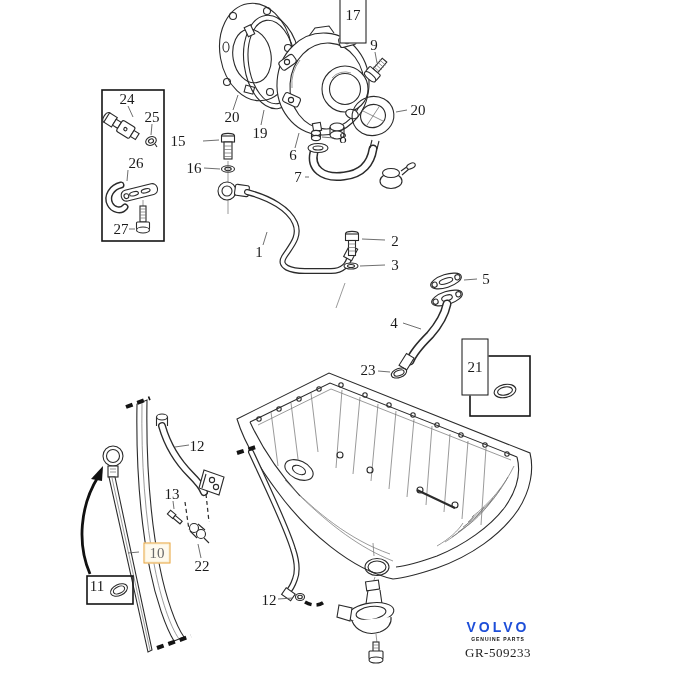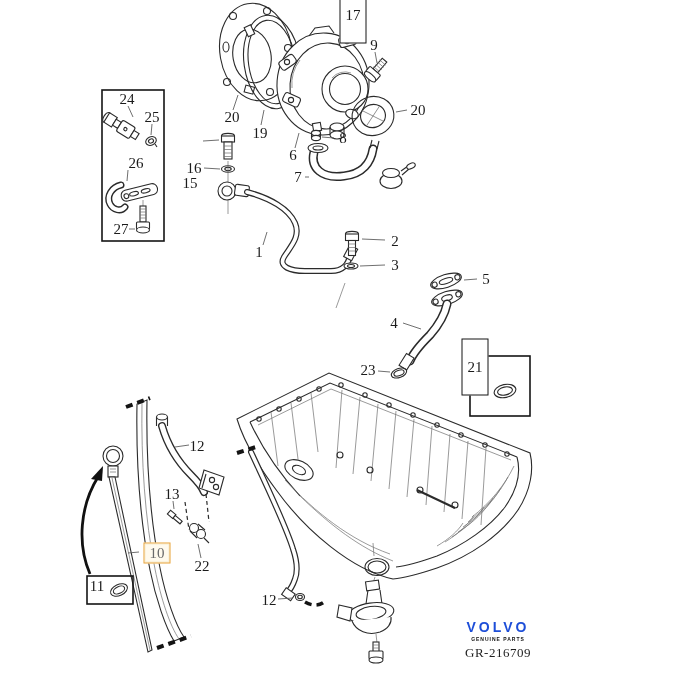--- a/index.html
+++ b/index.html
@@ -386,35 +386,35 @@
       <div class="callout" style="left: 486px; top: 279px;">5</div>
       <div class="callout" style="left: 293px; top: 155px;">6</div>
       <div class="callout" style="left: 298px; top: 177px;">7</div>
       <div class="callout" style="left: 343px; top: 138px;">8</div>
       <div class="callout" style="left: 374px; top: 45px;">9</div>
       <div class="callout highlighted" style="left: 113px; top: 553px;">10</div>
       <div class="callout" style="left: 97px; top: 586px;">11</div>
       <div class="callout" style="left: 197px; top: 446px;">12</div>
       <div class="callout" style="left: 172px; top: 494px;">13</div>
       <div class="callout" style="left: 269px; top: 600px;">12</div>
-      <div class="callout" style="left: 190px; top: 141px; margin-top: 42px;">15</div>
+      <div class="callout" style="left: 178px; top: 141px;">15</div>
       <div class="callout" style="left: 194px; top: 168px;">16</div>
       <div class="callout boxed" style="left: 353px; top: 15px;">17</div>
       <div class="callout" style="left: 232px; top: 117px;">20</div>
       <div class="callout" style="left: 260px; top: 133px;">19</div>
       <div class="callout" style="left: 418px; top: 110px;">20</div>
       <div class="callout boxed" style="left: 475px; top: 367px;">21</div>
       <div class="callout" style="left: 202px; top: 566px;">22</div>
       <div class="callout" style="left: 368px; top: 370px;">23</div>
       <div class="callout" style="left: 127px; top: 99px;">24</div>
       <div class="callout" style="left: 152px; top: 117px;">25</div>
       <div class="callout" style="left: 128px; top: 163px; margin-left: 8px;">26</div>
       <div class="callout" style="left: 121px; top: 229px;">27</div>
     </div>
 
 
   <div class="brand">
     <div class="logo">VOLVO</div>
     <div class="sub">GENUINE PARTS</div>
-    <div class="ref">GR-216709</div>
+    <div class="ref">GR-509233</div>
   </div>
 
 </div>
 
 </body></html>

